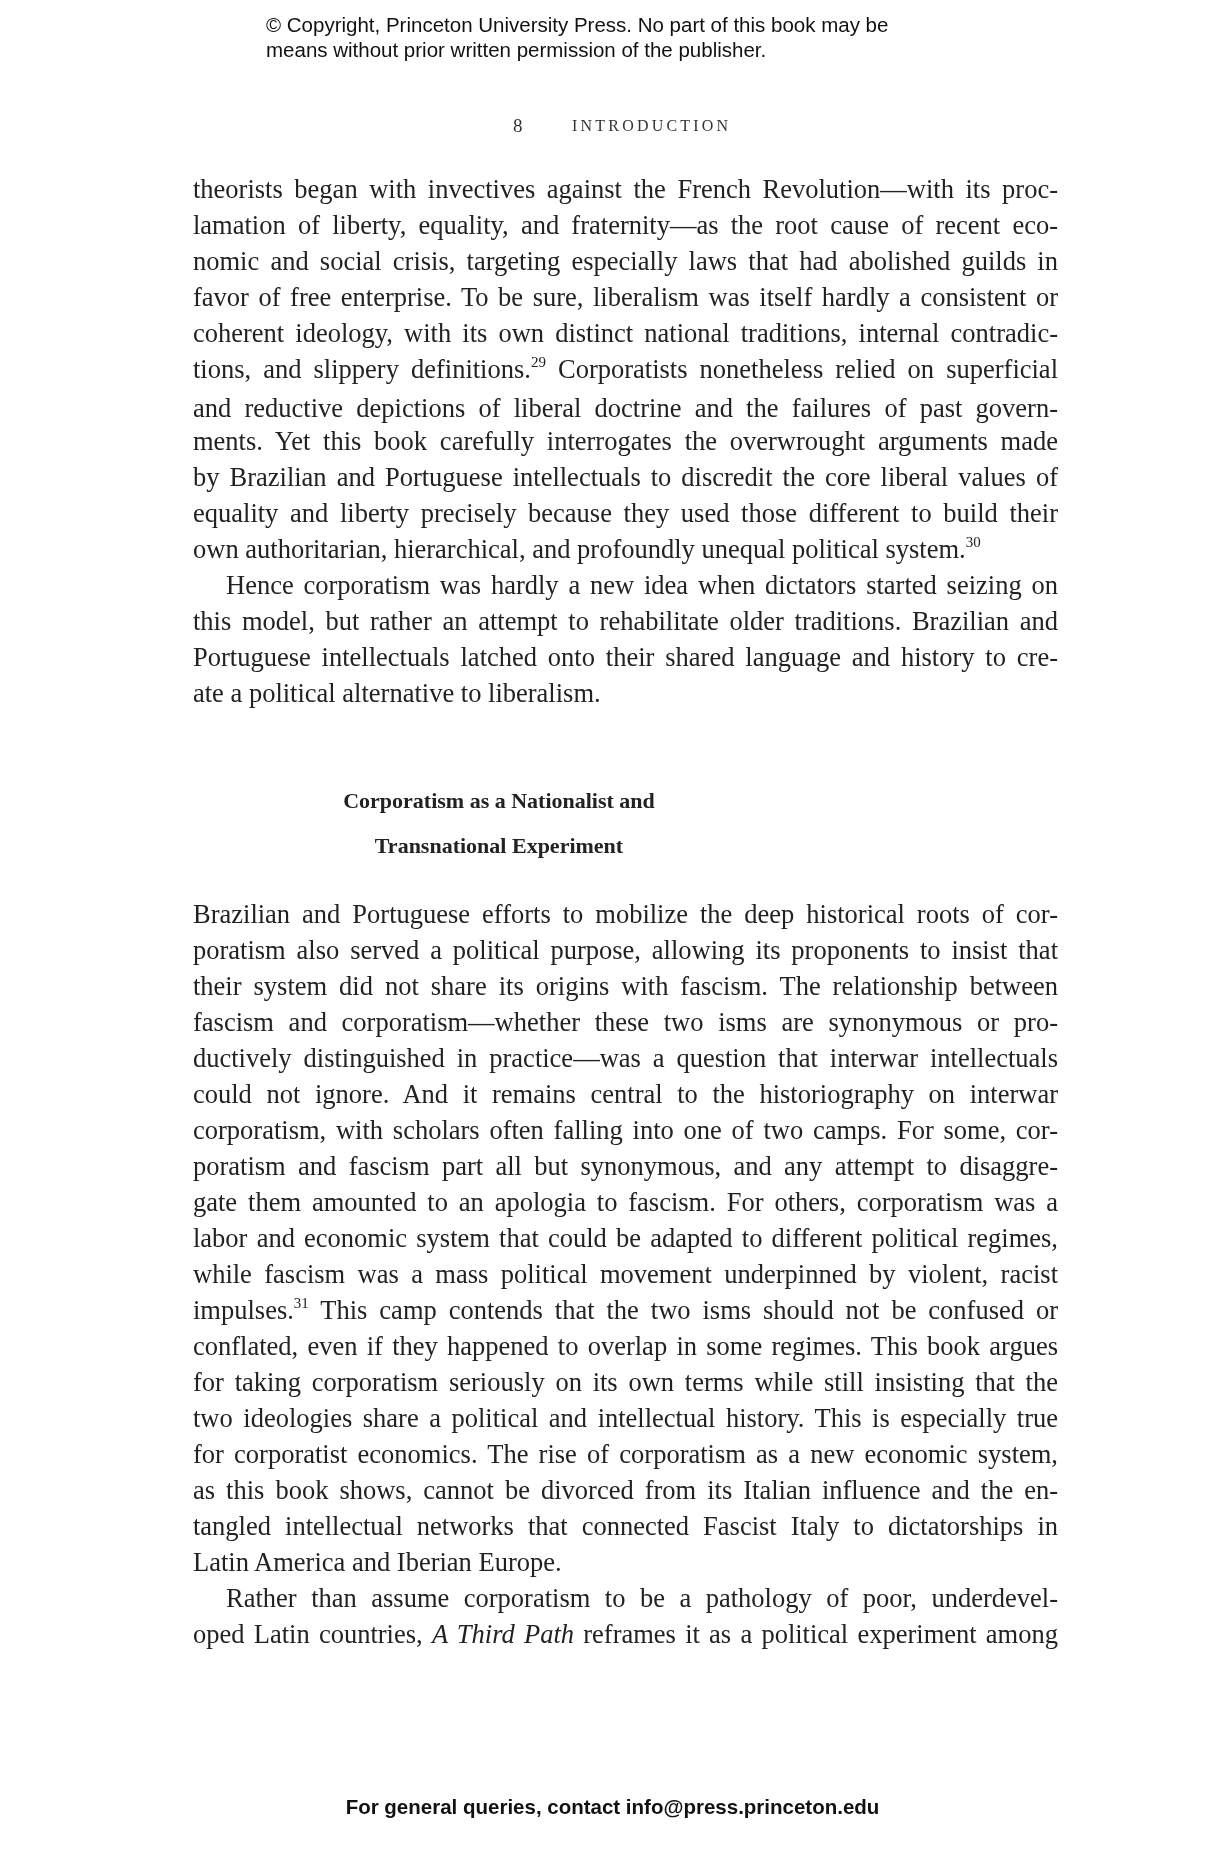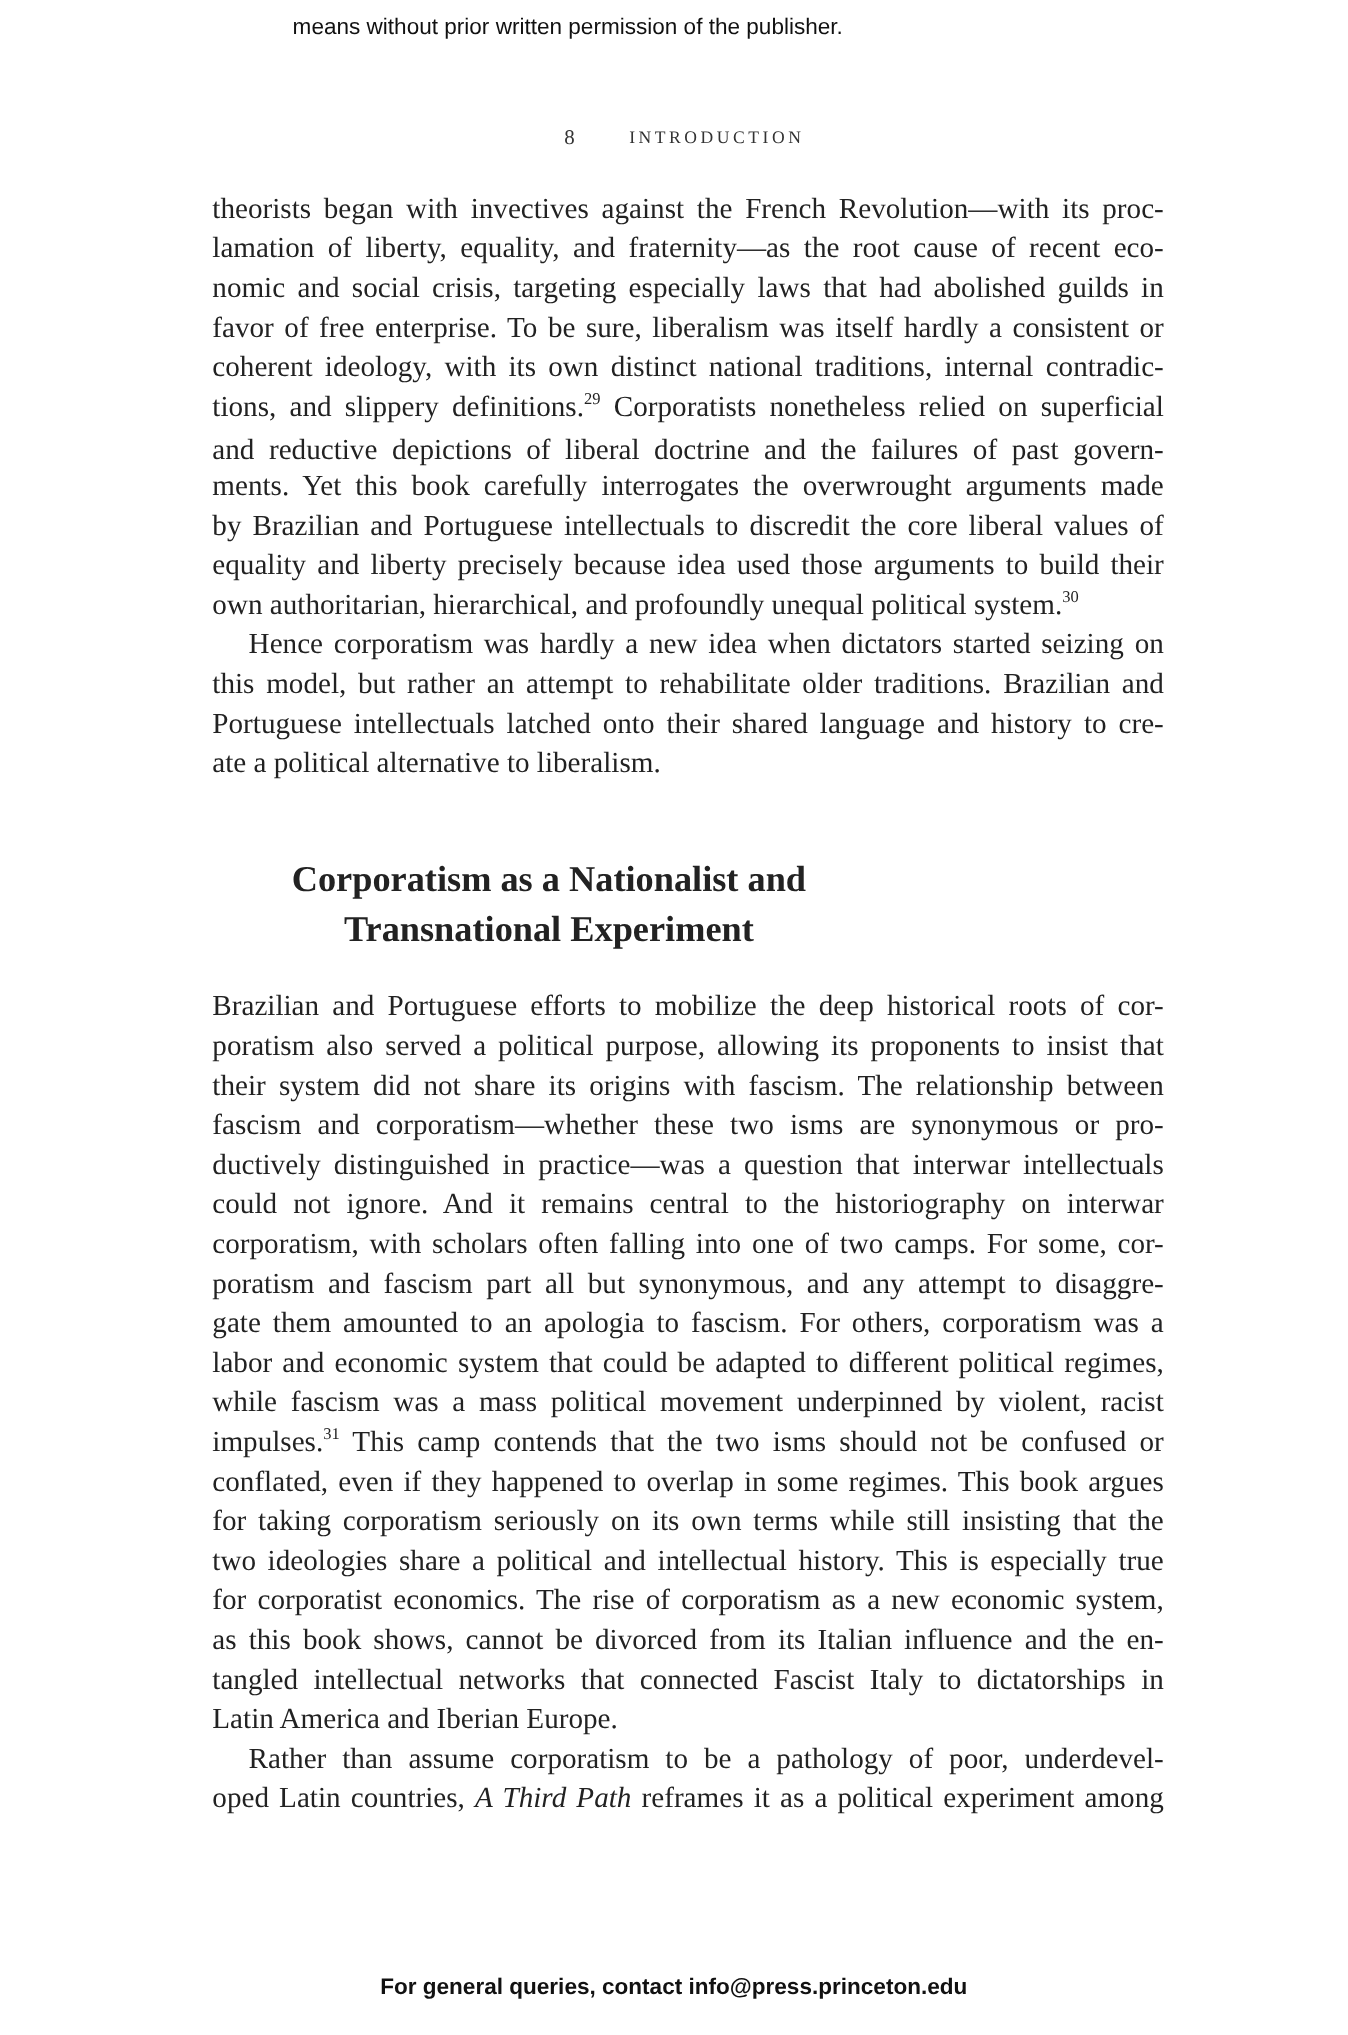--- a/index.html
+++ b/index.html
@@ -18,51 +18,52 @@
   .body-text { position: absolute; left: 193px; width: 865px;
     font-family: "Liberation Serif", serif; font-size: 26.5px; color: #222; }
   .ln { position: absolute; left: 0; width: 865px; height: 36px; line-height: 36px;
     white-space: nowrap; text-align: justify; text-align-last: justify; }
   .ln.last { text-align-last: left; }
   .ln.indent { left: 33px; width: 832px; }
   .ln sup { font-size: 15px; line-height: 0; vertical-align: 11px; }
   .ln em { font-style: italic; }
 
   .heading { position: absolute; left: 0; width: 998px; text-align: center;
-    font-family: "Liberation Serif", serif; font-size: 33px; color: #222; line-height: 45px; }
+    font-family: "Liberation Serif", serif; font-size: 22px; color: #222; line-height: 45px; }
 
   .footer { position: absolute; left: 0; width: 1225px; top: 1795px; text-align: center;
     font-family: "Liberation Sans", sans-serif; font-size: 20.5px; color: #111; font-weight: bold; }
 </style>
 </head>
 <body>
 
 <div class="page">
 
   <div class="notice">
+    <span class="nl">© Copyright, Princeton University Press. No part of this book may be</span>
     <span class="nl">means without prior written permission of the publisher.</span>
   </div>
 
   <div class="runhead">
     <span class="pg">8</span>
     <span class="rt">INTRODUCTION</span>
   </div>
 
   <div class="body-text" style="top:0;">
     <div>
       <div class="ln" style="top:171px">theorists began with invectives against the French Revolution—with its proc-</div>
       <div class="ln" style="top:207px">lamation of liberty, equality, and fraternity—as the root cause of recent eco-</div>
       <div class="ln" style="top:243px">nomic and social crisis, targeting especially laws that had abolished guilds in</div>
       <div class="ln" style="top:279px">favor of free enterprise. To be sure, liberalism was itself hardly a consistent or</div>
       <div class="ln" style="top:315px">coherent ideology, with its own distinct national traditions, internal contradic-</div>
       <div class="ln" style="top:351px"><span>tions, and slippery definitions.</span><sup>29</sup><span> Corporatists nonetheless relied on superficial</span></div>
       <div class="ln" style="top:390px">and reductive depictions of liberal doctrine and the failures of past govern-</div>
       <div class="ln" style="top:423px">ments. Yet this book carefully interrogates the overwrought arguments made</div>
       <div class="ln" style="top:459px">by Brazilian and Portuguese intellectuals to discredit the core liberal values of</div>
-      <div class="ln" style="top:495px">equality and liberty precisely because idea used those arguments to build their</div>
+      <div class="ln" style="top:495px">equality and liberty precisely because they used those different to build their</div>
       <div class="ln last" style="top:531px"><span>own authoritarian, hierarchical, and profoundly unequal political system.</span><sup>30</sup></div>
     </div>
     <div>
       <div class="ln indent" style="top:567px">Hence corporatism was hardly a new idea when dictators started seizing on</div>
       <div class="ln" style="top:603px">this model, but rather an attempt to rehabilitate older traditions. Brazilian and</div>
       <div class="ln" style="top:639px">Portuguese intellectuals latched onto their shared language and history to cre-</div>
       <div class="ln last" style="top:675px">ate a political alternative to liberalism.</div>
     </div>
   </div>
 

